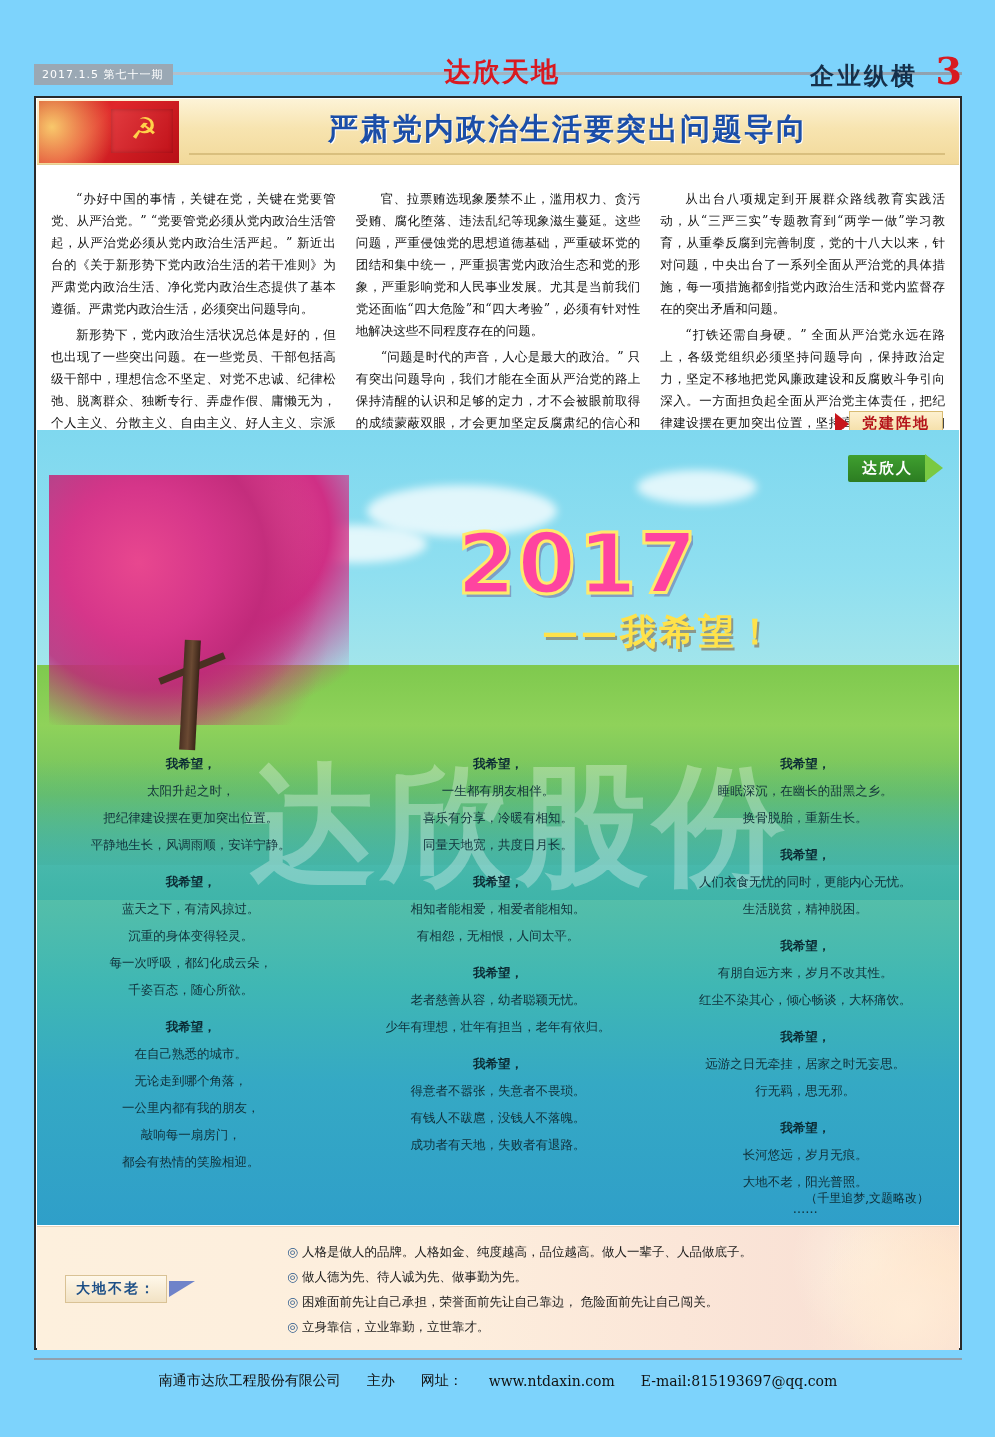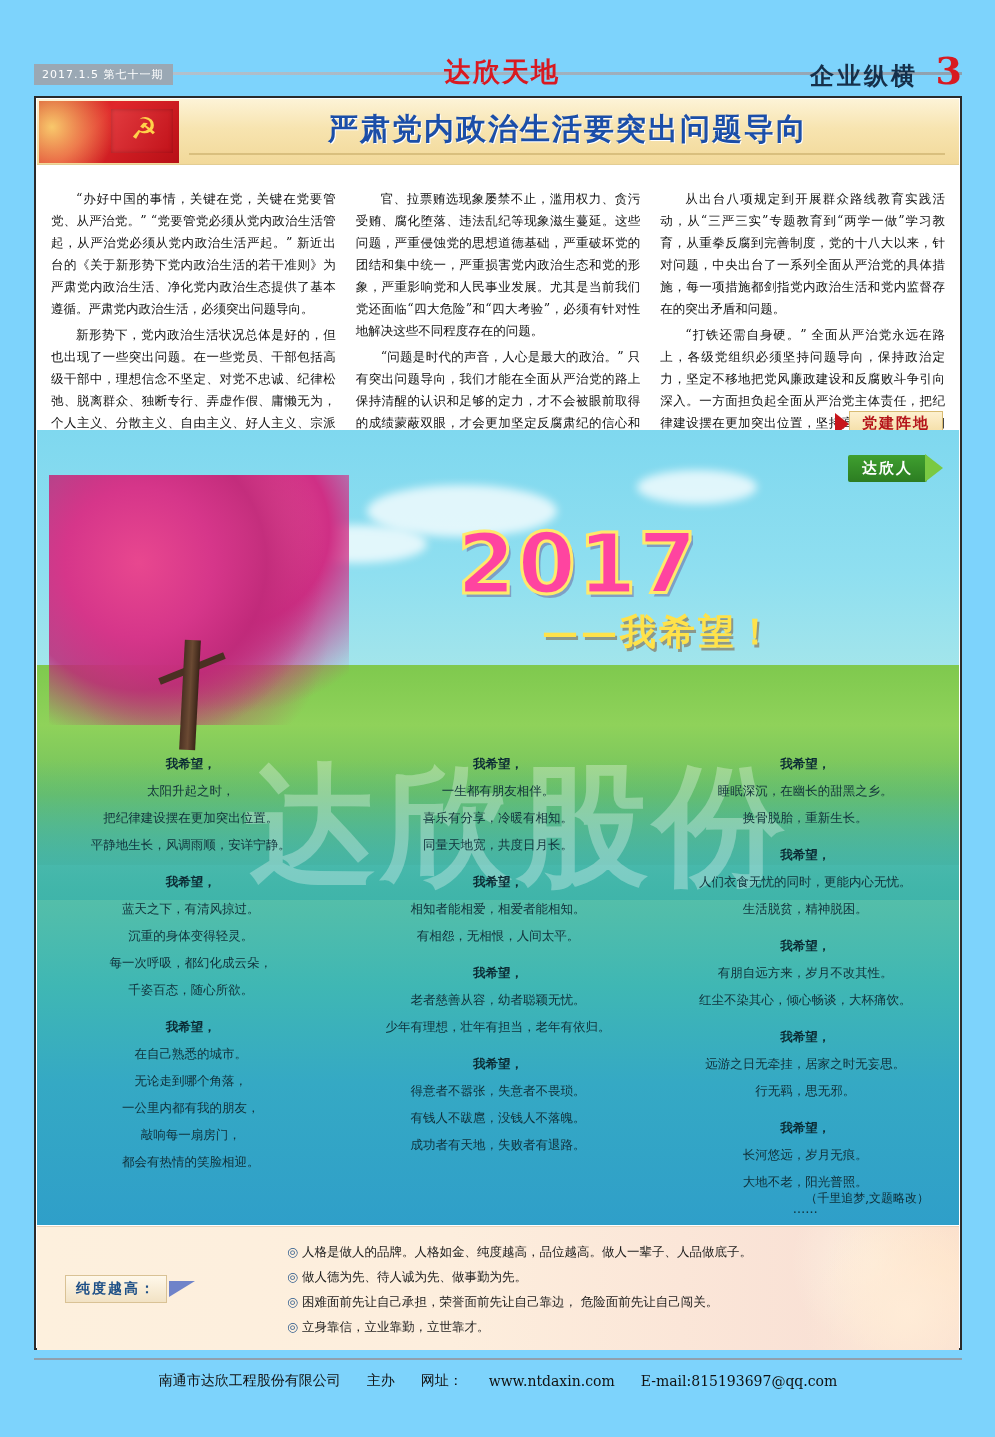--- a/index.html
+++ b/index.html
@@ -518,21 +518,21 @@
           <div class="ln">……</div>
         </div>
       </div>
 
       <div class="poem-credit">（千里追梦,文题略改）</div>
     </div>
 
     <div class="weibo">
       <div class="weibo-flowers"></div>
       <div class="weibo-label">
-        <div class="lbl">纯度越高：</div>
+        <div class="lbl">大地不老：</div>
         <div class="flag2"></div>
       </div>
       <div class="weibo-list">
         <div class="item">人格是做人的品牌。人格如金、纯度越高，品位越高。做人一辈子、人品做底子。</div>
         <div class="item">做人德为先、待人诚为先、做事勤为先。</div>
         <div class="item">困难面前先让自己承担，荣誉面前先让自己靠边，  危险面前先让自己闯关。</div>
         <div class="item">立身靠信，立业靠勤，立世靠才。</div>
       </div>
     </div>
 

